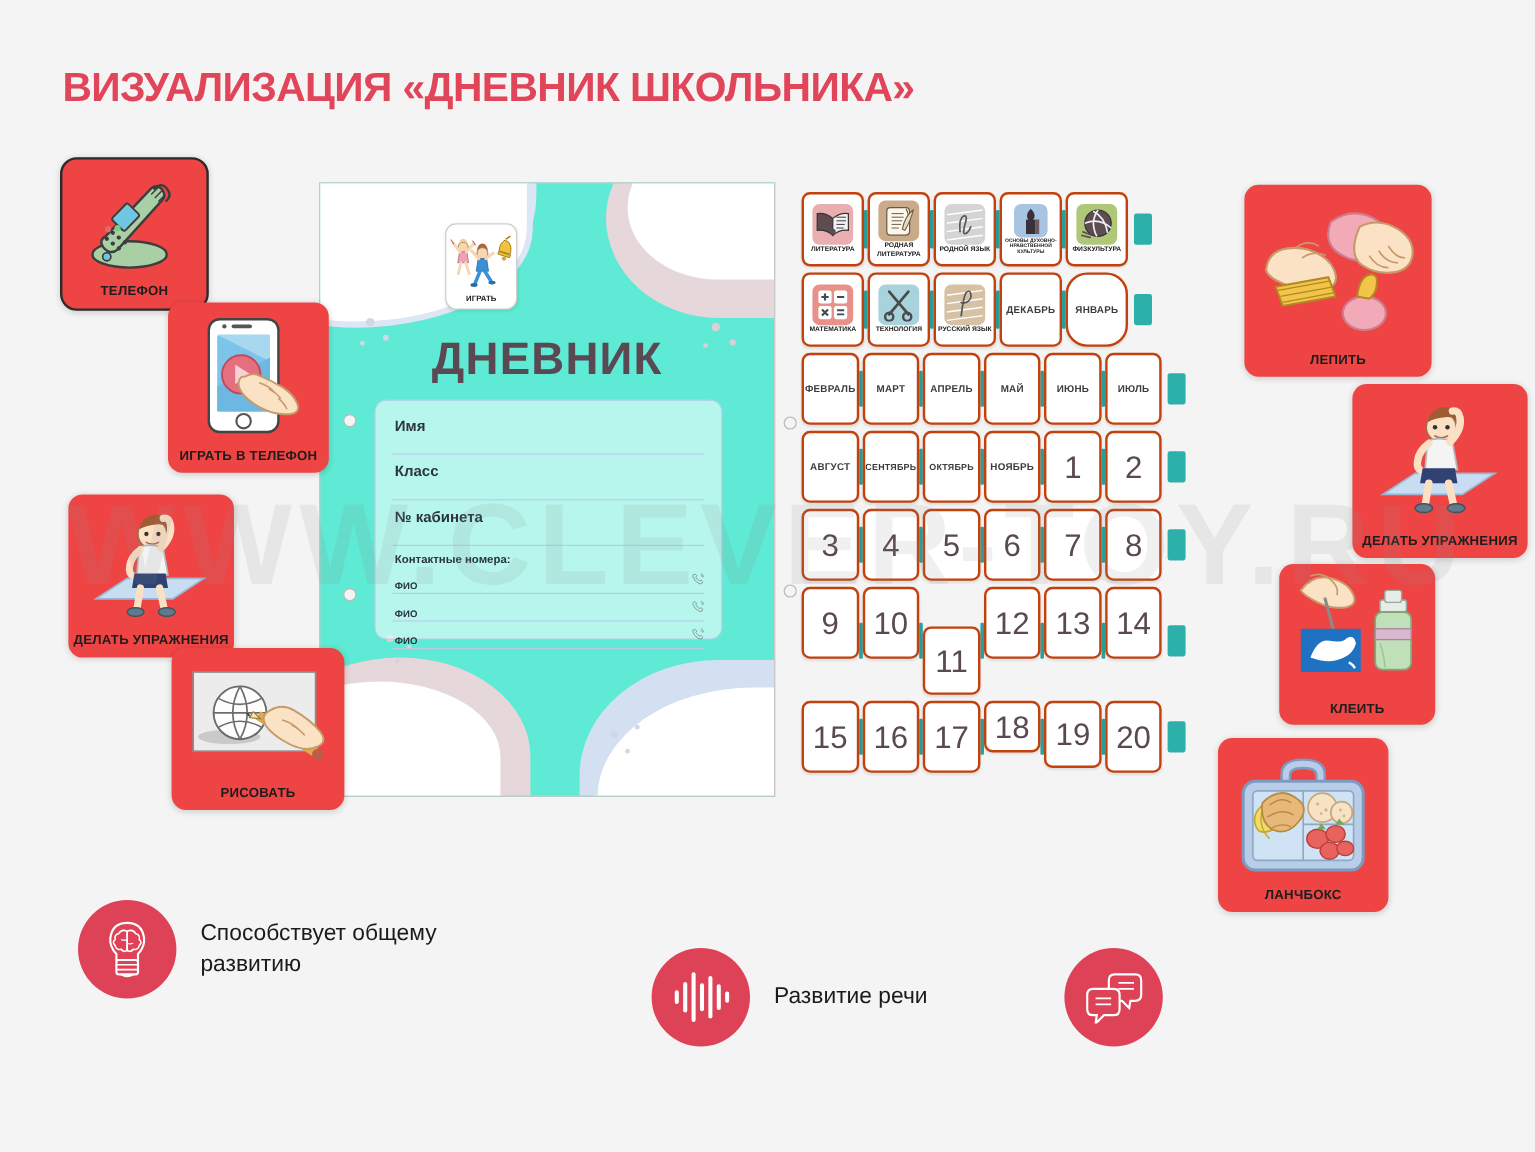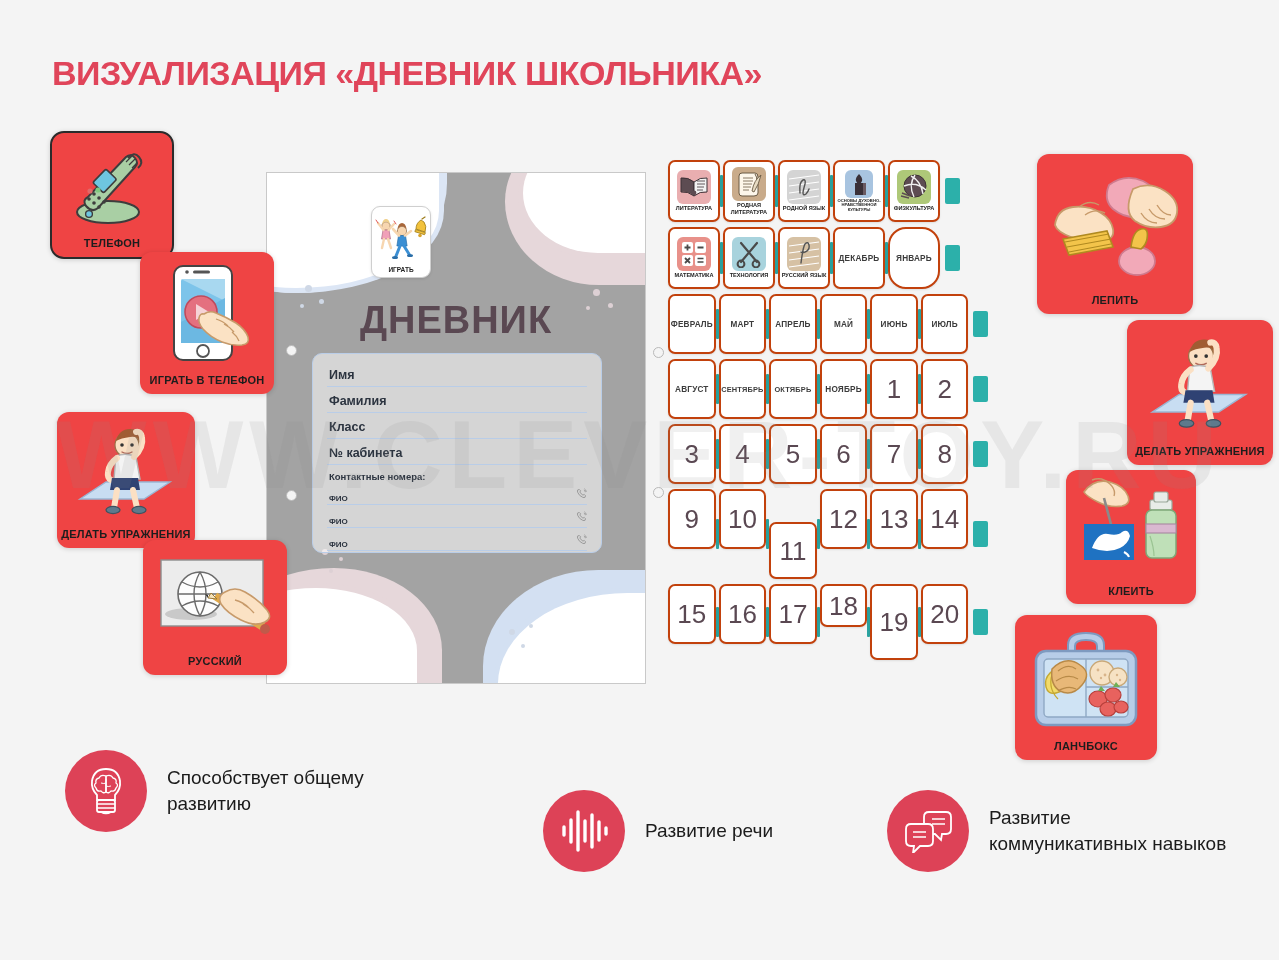--- a/index.html
+++ b/index.html
@@ -68,23 +68,23 @@
     text-align: center;
     letter-spacing: 0.2px;
     padding: 0 3px 7px;
     line-height: 1.05;
     white-space: nowrap;
   }
 
   
   #diary-panel {
     position: absolute;
-    left: 266px; top: 172px;
+    left: 266px; top: 152px;
     width: 380px; height: 512px;
-    background: #a3a3a3;
+    background: #5eead4;
     border: 1px solid #c9c9c9;
     overflow: hidden;
     z-index: 10;
   }
   .blob { position: absolute; }
   .blob.blue-tl {
     left: -70px; top: -60px; width: 250px; height: 180px;
     background: #dce6f5; border-radius: 0 0 70% 45%;
   }
   .blob.blue-tl2 {
@@ -165,21 +165,21 @@
     border-radius: 10px;
     background: rgba(255,255,255,0.55);
     padding: 10px 14px 8px;
     z-index: 6;
   }
   .field {
     font-size: 12.5px;
     font-weight: bold;
     color: #2c3440;
     border-bottom: 1.2px solid #b9cde8;
-    padding: 4px 0 4px 2px;
+    padding: 4px 0 16px 2px;
     margin-bottom: 3px;
   }
   .contacts-label {
     font-size: 9.5px; font-weight: bold; color: #2c3440;
     padding: 3px 0 1px 2px;
   }
   .fio-row {
     display: flex; align-items: flex-end; justify-content: space-between;
     border-bottom: 1px solid #b9cde8;
     padding: 2px 0 1px 2px;
@@ -311,21 +311,20 @@
         </g>
       </svg>
     </div>
     <div class="cap">ИГРАТЬ</div>
   </div>
 
   <div id="diary-heading">ДНЕВНИК</div>
 
   <div id="diary-form">
     <div class="field">Имя</div>
-    <div class="field">Фамилия</div>
     <div class="field">Класс</div>
     <div class="field">№ кабинета</div>
     <div class="contacts-label">Контактные номера:</div>
     <div class="fio-row">
       <span class="lbl">ФИО</span>
       <span class="ph">
         <svg width="11" height="11" viewBox="0 0 12 12">
             <path d="M2 2 q2 -1 3 1 l-.8 1.4 q1.3 2.2 3.4 3.4 L9 7 q2 1 1 3 q-1 1 -3 0 Q3.5 8.5 2 5 Q1 3 2 2z" fill="none" stroke="#555" stroke-width="0.9"></path>
             <path d="M8.6 2.2 a3 3 0 0 1 1.6 2.4 M9 .8 a4.4 4.4 0 0 1 2.3 3.4" fill="none" stroke="#555" stroke-width="0.8"></path>
           </svg>
@@ -433,21 +432,21 @@
       <path d="M27 30 q18 10 36 0" fill="none" stroke="#6b6b6b" stroke-width="1.3"></path>
       <path d="M27 54 q18 -10 36 0" fill="none" stroke="#6b6b6b" stroke-width="1.3"></path>
       <path d="M60 44 L108 75" stroke="#e0a94a" stroke-width="8" stroke-linecap="butt"></path>
       <path d="M56 41 l6 6 l-9 -1z" fill="#f5e3bc" stroke="#9c7a36" stroke-width="1"></path>
       <path d="M53 46 l-3 -4 l3 1z" fill="#333"></path>
       <circle cx="110" cy="77" r="5" fill="#c05a4a"></circle>
       <path d="M70 40 q10 -6 20 0 q14 8 22 18 q6 8 -2 12 q-10 5 -24 -2 q-14 -7 -20 -16 q-4 -8 4 -12z" fill="#fbe2c4" stroke="#c79a6a" stroke-width="1.6"></path>
       <path d="M80 48 q8 2 14 8 M88 52 q7 4 11 9" fill="none" stroke="#c79a6a" stroke-width="1.3"></path>
     </svg>
   </div>
-  <div class="cap">РУССКИЙ</div>
+  <div class="cap">РИСОВАТЬ</div>
 </div>
 
 <div class="pecs" style="left:1037px;top:154px;width:156px;height:160px;">
   <div class="art">
     <svg width="132" height="112" viewBox="0 0 132 112">
       <path d="M60 16 q16 -12 34 -4 q16 8 14 22 q-2 12 -16 14 q-16 2 -28 -8 q-10 -9 -4 -24z" fill="#f2a9b8" stroke="#cf7b8e" stroke-width="1.8"></path>
       <path d="M6 56 q2 -16 18 -18 q16 -2 28 6 q10 6 12 16 q2 10 -10 12 q-16 2 -32 -4 q-14 -5 -16 -12z" fill="#fbe2c4" stroke="#c79a6a" stroke-width="1.8"></path>
       <path d="M30 38 q10 -8 20 -2 M36 46 q10 -7 20 -2" fill="none" stroke="#c79a6a" stroke-width="1.4"></path>
       <path d="M84 20 q16 -8 32 2 q14 9 12 22 q-2 12 -16 14 q-14 2 -26 -6 q-12 -9 -2 -32z" fill="#fbe2c4" stroke="#c79a6a" stroke-width="1.8"></path>
       <path d="M92 44 q6 10 16 10 M100 40 q6 10 16 10 M108 36 q6 10 14 10" fill="none" stroke="#c79a6a" stroke-width="1.4"></path>
@@ -777,21 +776,21 @@
     </div>
     <div class="sep" style="height:30px;"></div>
     <div class="gcard" style="width:49px;height:60px;">
       <div class="gnum">17</div>
     </div>
     <div class="sep" style="height:30px;"></div>
     <div class="gcard" style="width:49px;height:43px;">
       <div class="gnum">18</div>
     </div>
     <div class="sep" style="height:30px;"></div>
-    <div class="gcard" style="width:49px;height:76px;">
+    <div class="gcard" style="width:49px;height:56px;">
       <div class="gnum">19</div>
     </div>
     <div class="sep" style="height:30px;"></div>
     <div class="gcard" style="width:49px;height:60px;">
       <div class="gnum">20</div>
     </div>
     <div class="row-tab"></div>
   </div>
 </div>
 
@@ -831,14 +830,13 @@
 
 <div class="feature" style="left:887px;top:790px;">
   <div class="fcircle">
     <svg width="50" height="44" viewBox="0 0 50 44">
       <path d="M26 3 h17 q5 0 5 5 v12 q0 5 -5 5 h-4 l-1 6 l-6 -6 h-6 q-5 0 -5 -5 V8 q0 -5 5 -5z" fill="none" stroke="#fff" stroke-width="1.8"></path>
       <path d="M29 10 h13 M29 15 h13" stroke="#fff" stroke-width="1.5"></path>
       <path d="M8 15 h17 q5 0 5 5 v12 q0 5 -5 5 h-8 l-7 7 l1 -7 H8 q-5 0 -5 -5 V20 q0 -5 5 -5z" fill="#dd4257" stroke="#fff" stroke-width="1.8"></path>
       <path d="M10 23 h13 M10 28 h13" stroke="#fff" stroke-width="1.5"></path>
     </svg>
   </div>
-  <div class="ftext">Развитие коммуникативных навыков</div>
 </div>
 
 </body></html>

